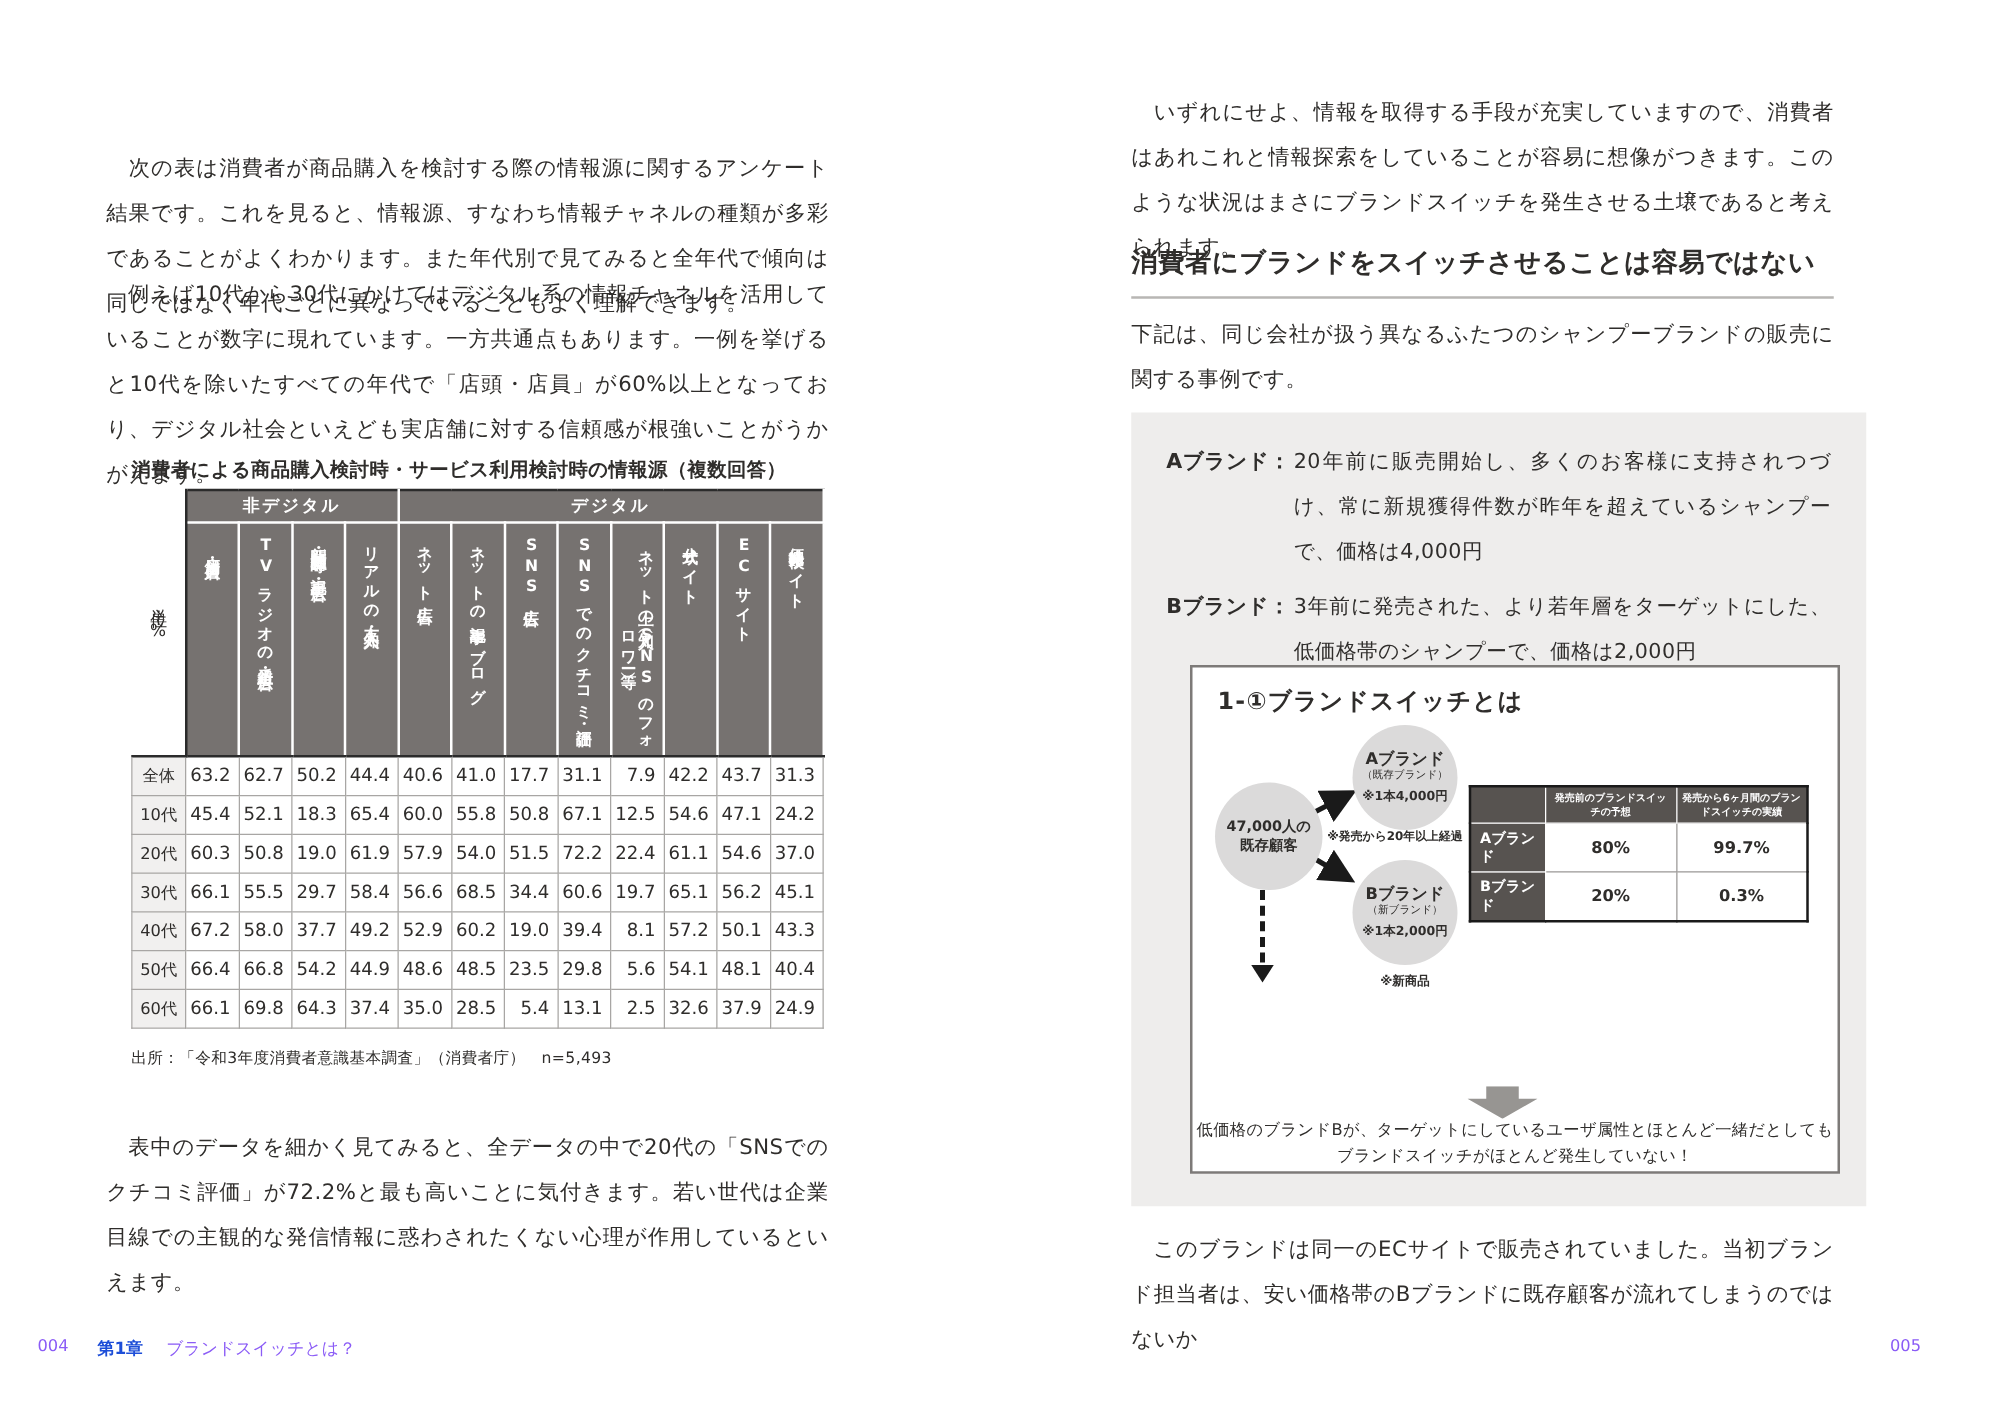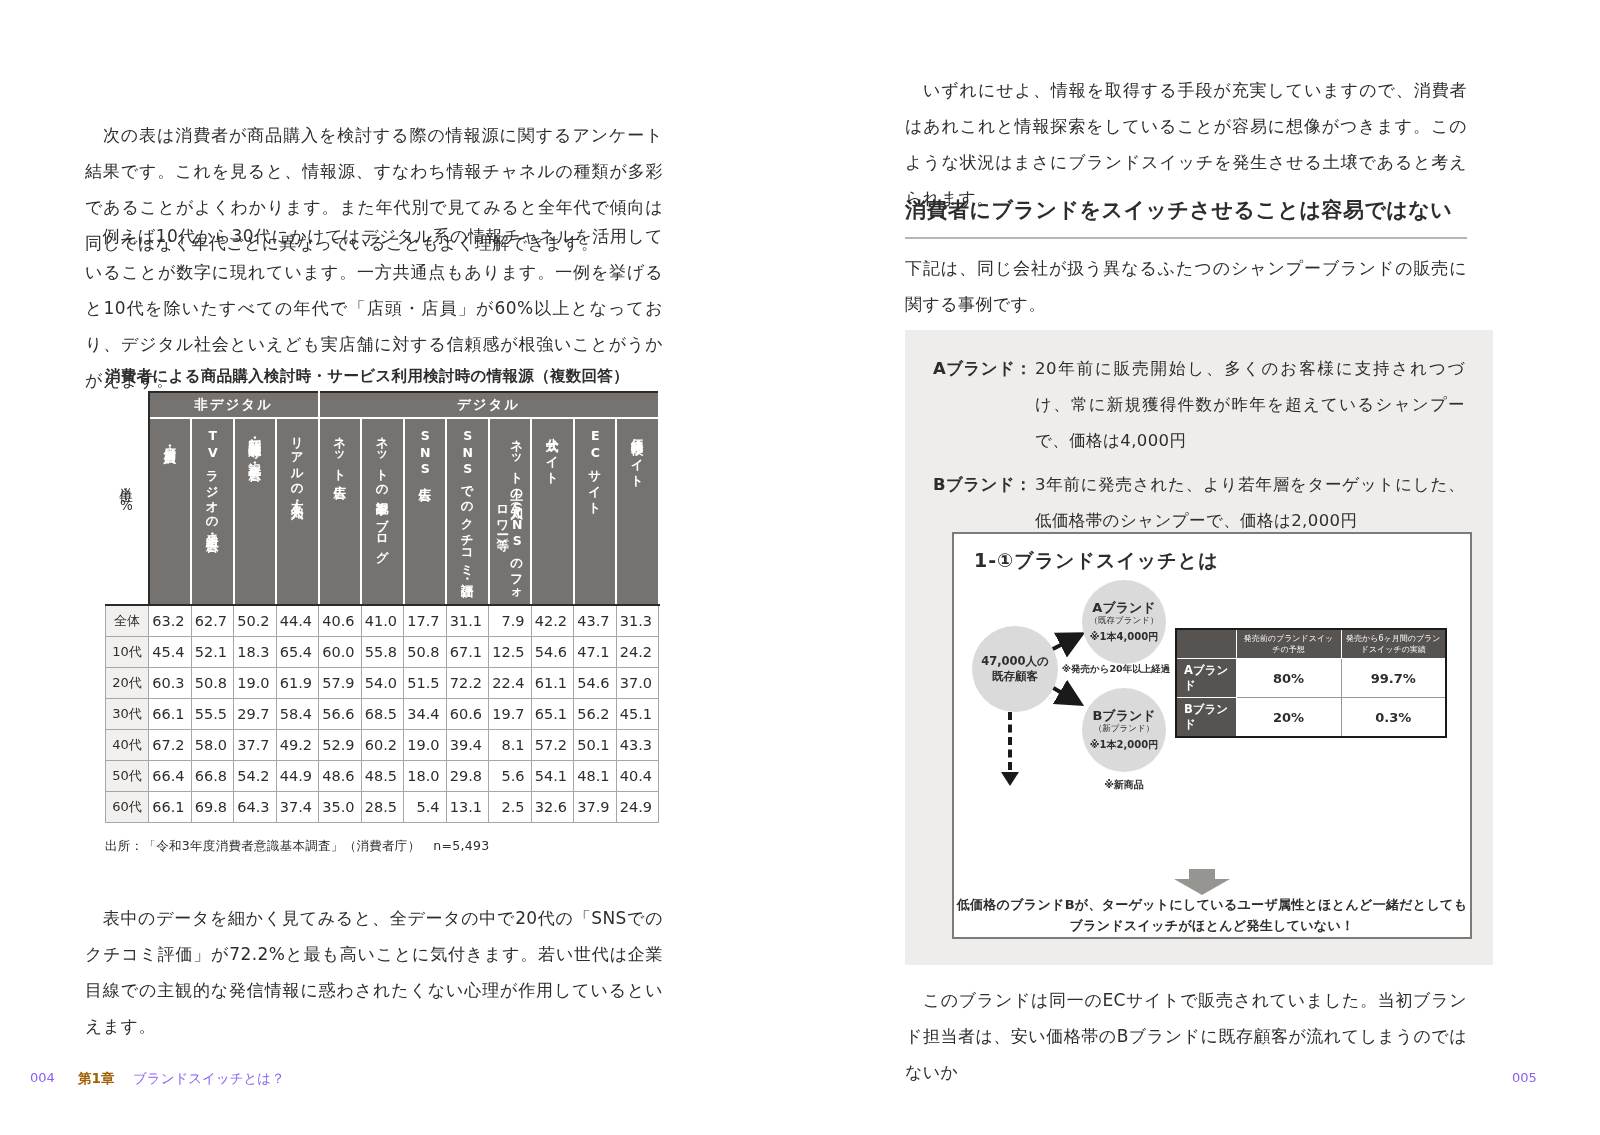--- a/index.html
+++ b/index.html
@@ -22,21 +22,21 @@
   #info-table thead th.vcol { height:186px; vertical-align:top; padding-top:9px; border-bottom:2px solid #2b2b2b; }
   #info-table .vtext { writing-mode:vertical-rl; text-orientation:upright; font-size:12.5px; font-weight:bold; letter-spacing:1.5px; line-height:14px; display:inline-block; max-height:172px; }
   #info-table th.unit { background:#fff; border:none; border-right:2px solid #2b2b2b; border-bottom:2px solid #2b2b2b; vertical-align:middle; text-align:center; }
   #info-table th.unit .vtext { color:#2f2d2b; font-weight:normal; font-size:13.5px; letter-spacing:2px; }
   #info-table tbody th { background:#f1f0ef; font-weight:normal; font-size:13px; text-align:center; border:1px solid #a8a6a4; height:31px; }
   #info-table tbody td { background:#fff; font-size:14.5px; text-align:right; padding-right:6px; border:1px solid #a8a6a4; }
   #l-source { position:absolute; left:105px; top:838px; font-size:12.5px; letter-spacing:0.3px; }
 
   .footer { position:absolute; top:1070px; font-size:13px; color:#8b5cf6; }
   #f-num-l { left:30px; }
-  #f-chap  { left:78px; font-weight:bold; color:#a16207; font-size:13.5px; }
+  #f-chap  { left:78px; font-weight:bold; color:#1d4ed8; font-size:13.5px; }
   #f-title { left:133px; font-size:13.5px; }
   #f-num-r { left:1512px; }
 
   
   #r-para1 { left:905px; top:72px; width:562px; }
   #r-heading { position:absolute; left:905px; top:196px; width:562px; font-size:21px; font-weight:bold; letter-spacing:0.5px; padding-bottom:13px; border-bottom:2px solid #b8b6b4; }
   #r-para2 { left:905px; top:250px; width:562px; }
   #r-para3 { left:905px; top:982px; width:562px; }
 
   #case-panel { position:absolute; left:905px; top:330px; width:588px; height:635px; background:#eeedec; }
@@ -58,27 +58,27 @@
   #note-a { position:absolute; left:98px; top:129px; width:128px; text-align:center; font-size:9.5px; font-weight:bold; }
   #note-b { position:absolute; left:128px; top:244px; width:84px; text-align:center; font-size:10px; font-weight:bold; }
   #arrow-svg { position:absolute; left:0; top:0; pointer-events:none; }
   #dotted-line { position:absolute; left:54px; top:178px; height:58px; width:0; border-left:4px dashed #1a1a1a; }
   #dotted-head { position:absolute; left:47px; top:238px; width:0; height:0; border-left:9px solid transparent; border-right:9px solid transparent; border-top:14px solid #1a1a1a; }
 
   #result-table { position:absolute; left:221px; top:94px; border-collapse:collapse; border:2px solid #1a1a1a; }
   #result-table th { border:1px solid #fff; background:#575350; color:#fff; }
   #result-table td { border:1px solid #9a9896; background:#fff; }
   #result-table .rt-blank { width:60px; }
-  #result-table .rt-colhead { width:105px; font-size:8px; font-weight:normal; line-height:1.4; padding:3px 4px; text-align:center; }
+  #result-table .rt-colhead { width:105px; font-size:8px; font-weight:bold; line-height:1.4; padding:3px 4px; text-align:center; }
   #result-table .rt-rowhead { font-size:11.5px; font-weight:bold; text-align:left; padding:4px 0 4px 7px; }
   #result-table .rt-val { font-size:13px; font-weight:bold; text-align:center; height:25px; }
 
   #user-attrs { position:absolute; left:30px; top:258px; width:462px; height:75px; background:#dddcdb; border-radius:10px; padding:7px 16px; font-size:12.5px; font-weight:bold; line-height:15.5px; }
   #block-arrow { position:absolute; left:220px; top:335px; }
-  #conclusion { position:absolute; left:0; width:516px; top:360px; text-align:center; font-size:13px; font-weight:bold; line-height:21px; letter-spacing:0.3px; }
+  #conclusion { position:absolute; left:0; width:516px; top:360px; text-align:center; font-size:13px; font-weight:normal; line-height:21px; letter-spacing:0.3px; }
 </style>
 </head>
 <body>
 
 <div id="spread">
 
   <div>
     <p id="l-para1" class="para">　次の表は消費者が商品購入を検討する際の情報源に関するアンケート結果です。これを見ると、情報源、すなわち情報チャネルの種類が多彩であることがよくわかります。また年代別で見てみると全年代で傾向は同じではなく年代ごとに異なっていることもよく理解できます。</p>
     <p id="l-para2" class="para">　例えば10代から30代にかけてはデジタル系の情報チャネルを活用していることが数字に現れています。一方共通点もあります。一例を挙げると10代を除いたすべての年代で「店頭・店員」が60%以上となっており、デジタル社会といえども実店舗に対する信頼感が根強いことがうかがえます。</p>
 
@@ -198,21 +198,21 @@
             <td>43.3</td>
           </tr>
           <tr>
             <th>50代</th>
             <td>66.4</td>
             <td>66.8</td>
             <td>54.2</td>
             <td>44.9</td>
             <td>48.6</td>
             <td>48.5</td>
-            <td>18.0</td>
+            <td>23.5</td>
             <td>29.8</td>
             <td>5.6</td>
             <td>54.1</td>
             <td>48.1</td>
             <td>40.4</td>
           </tr>
           <tr>
             <th>60代</th>
             <td>66.1</td>
             <td>69.8</td>

